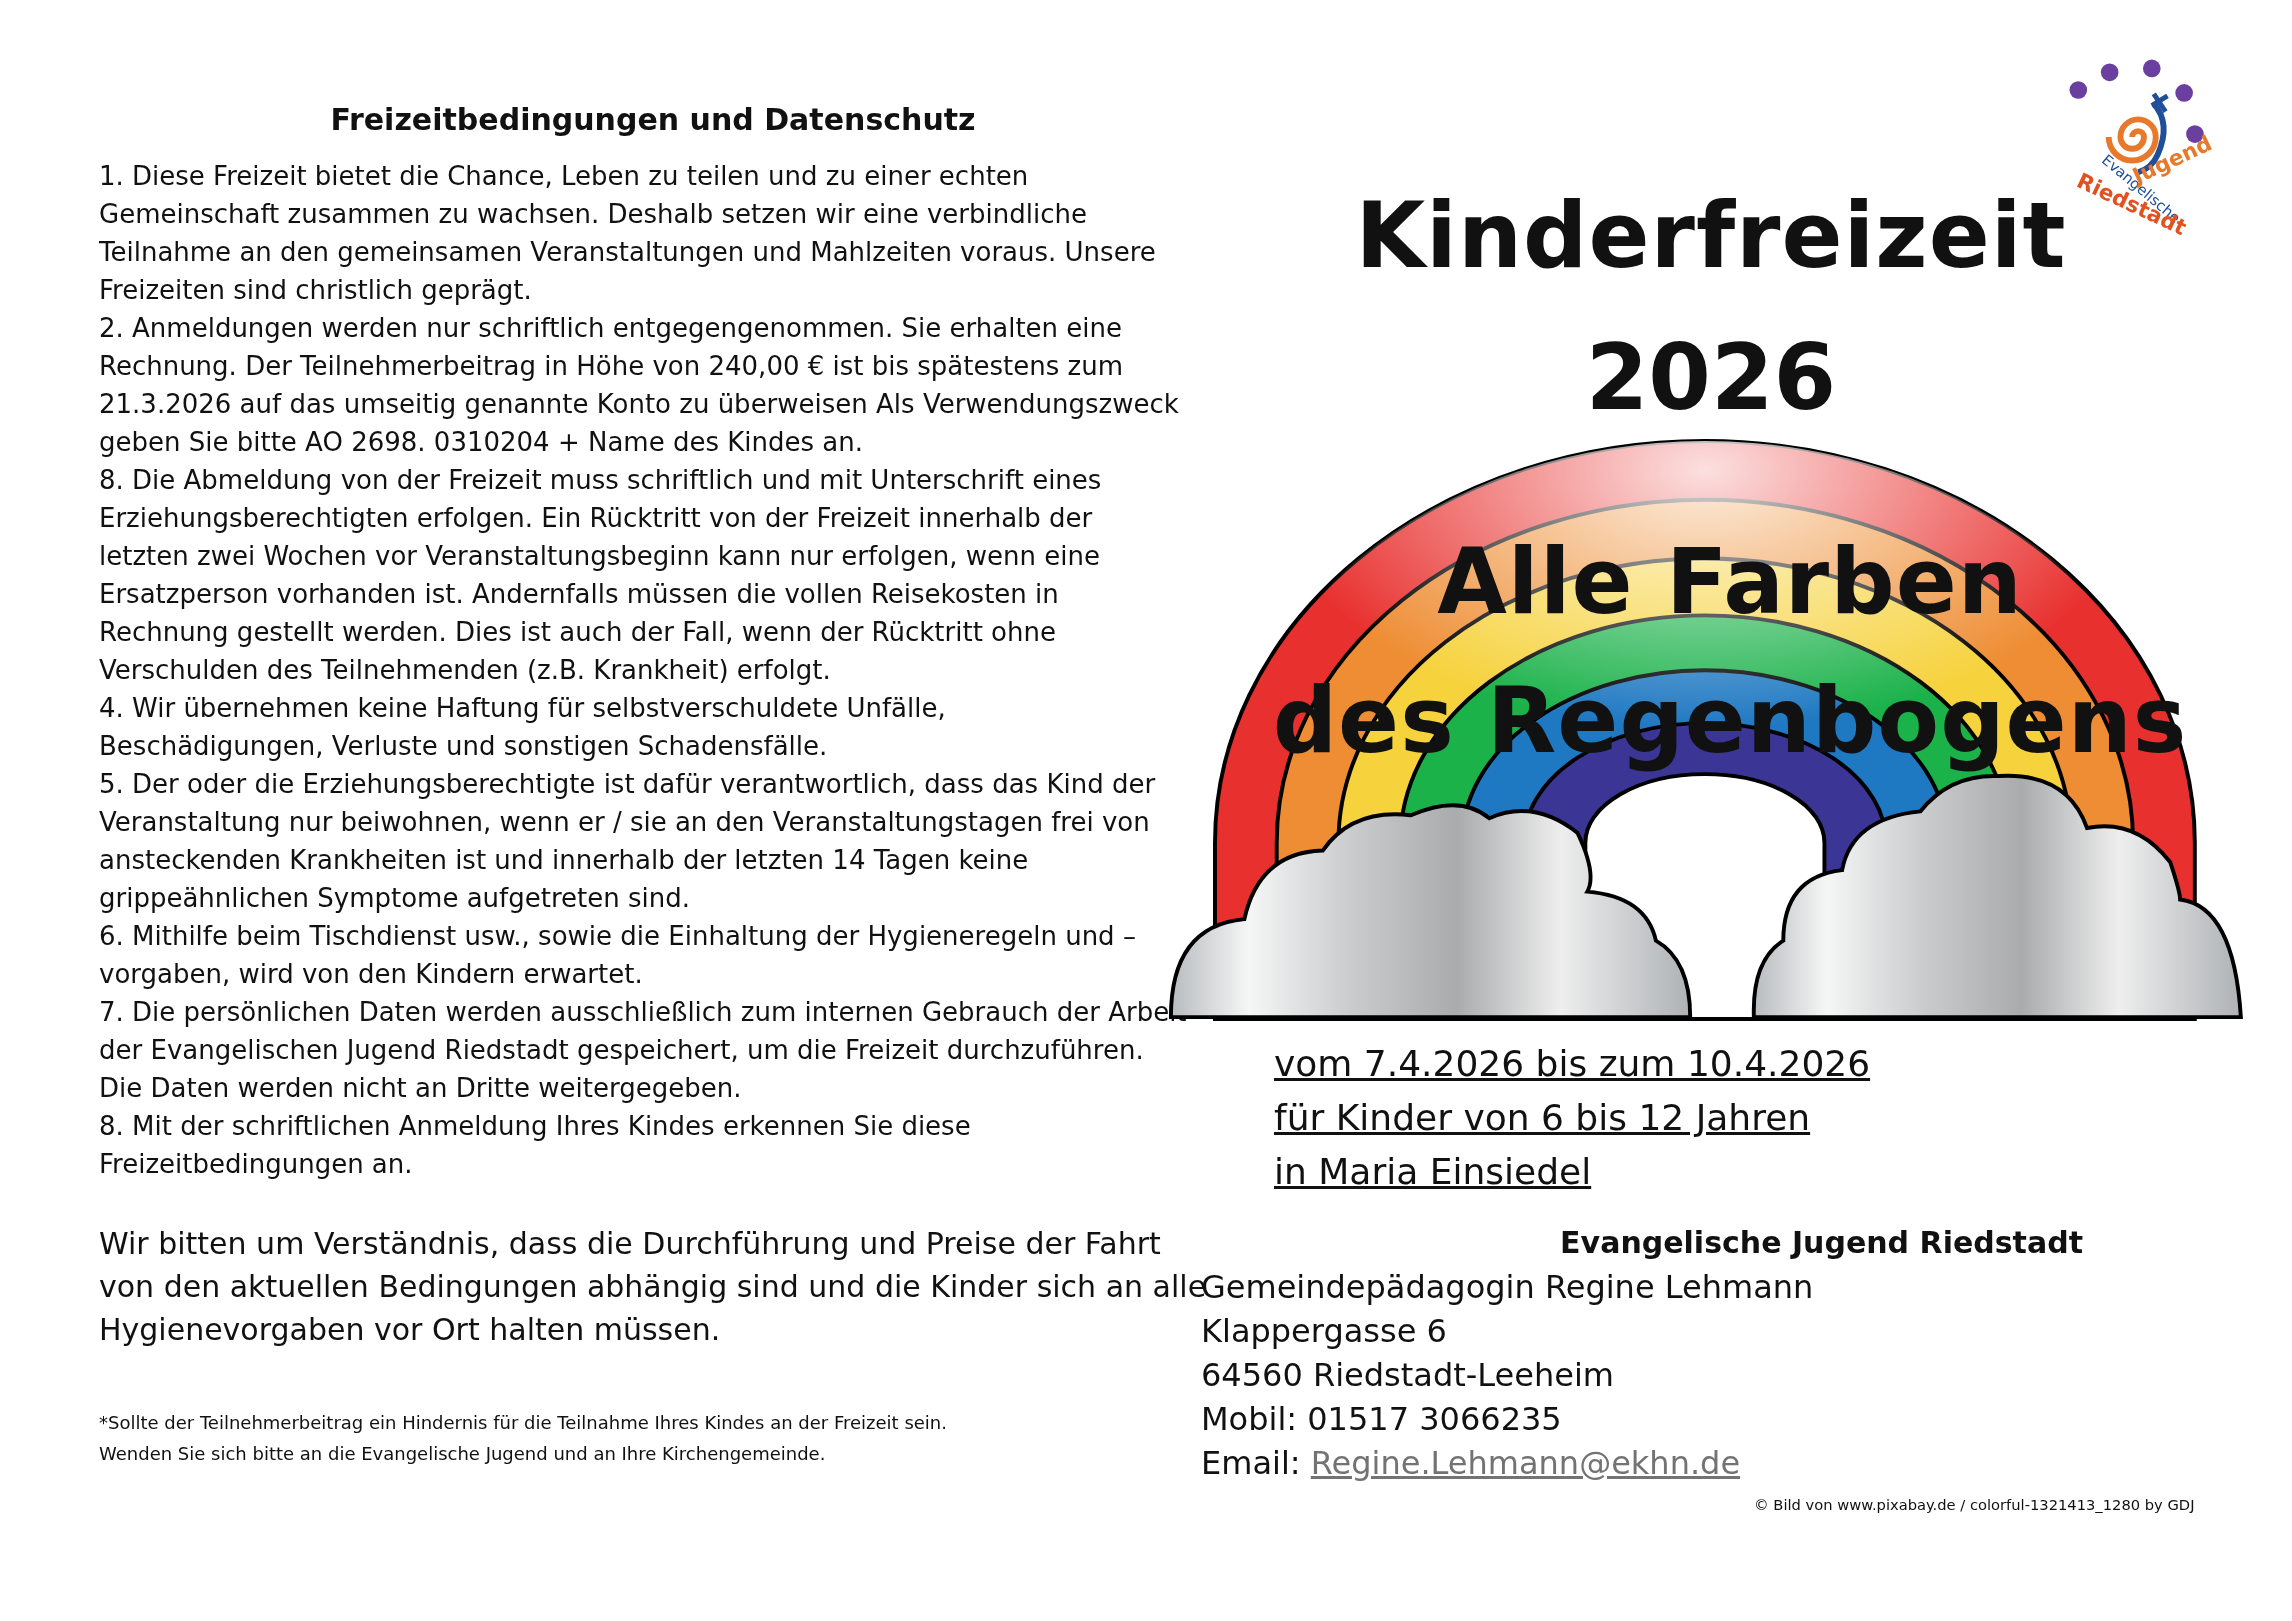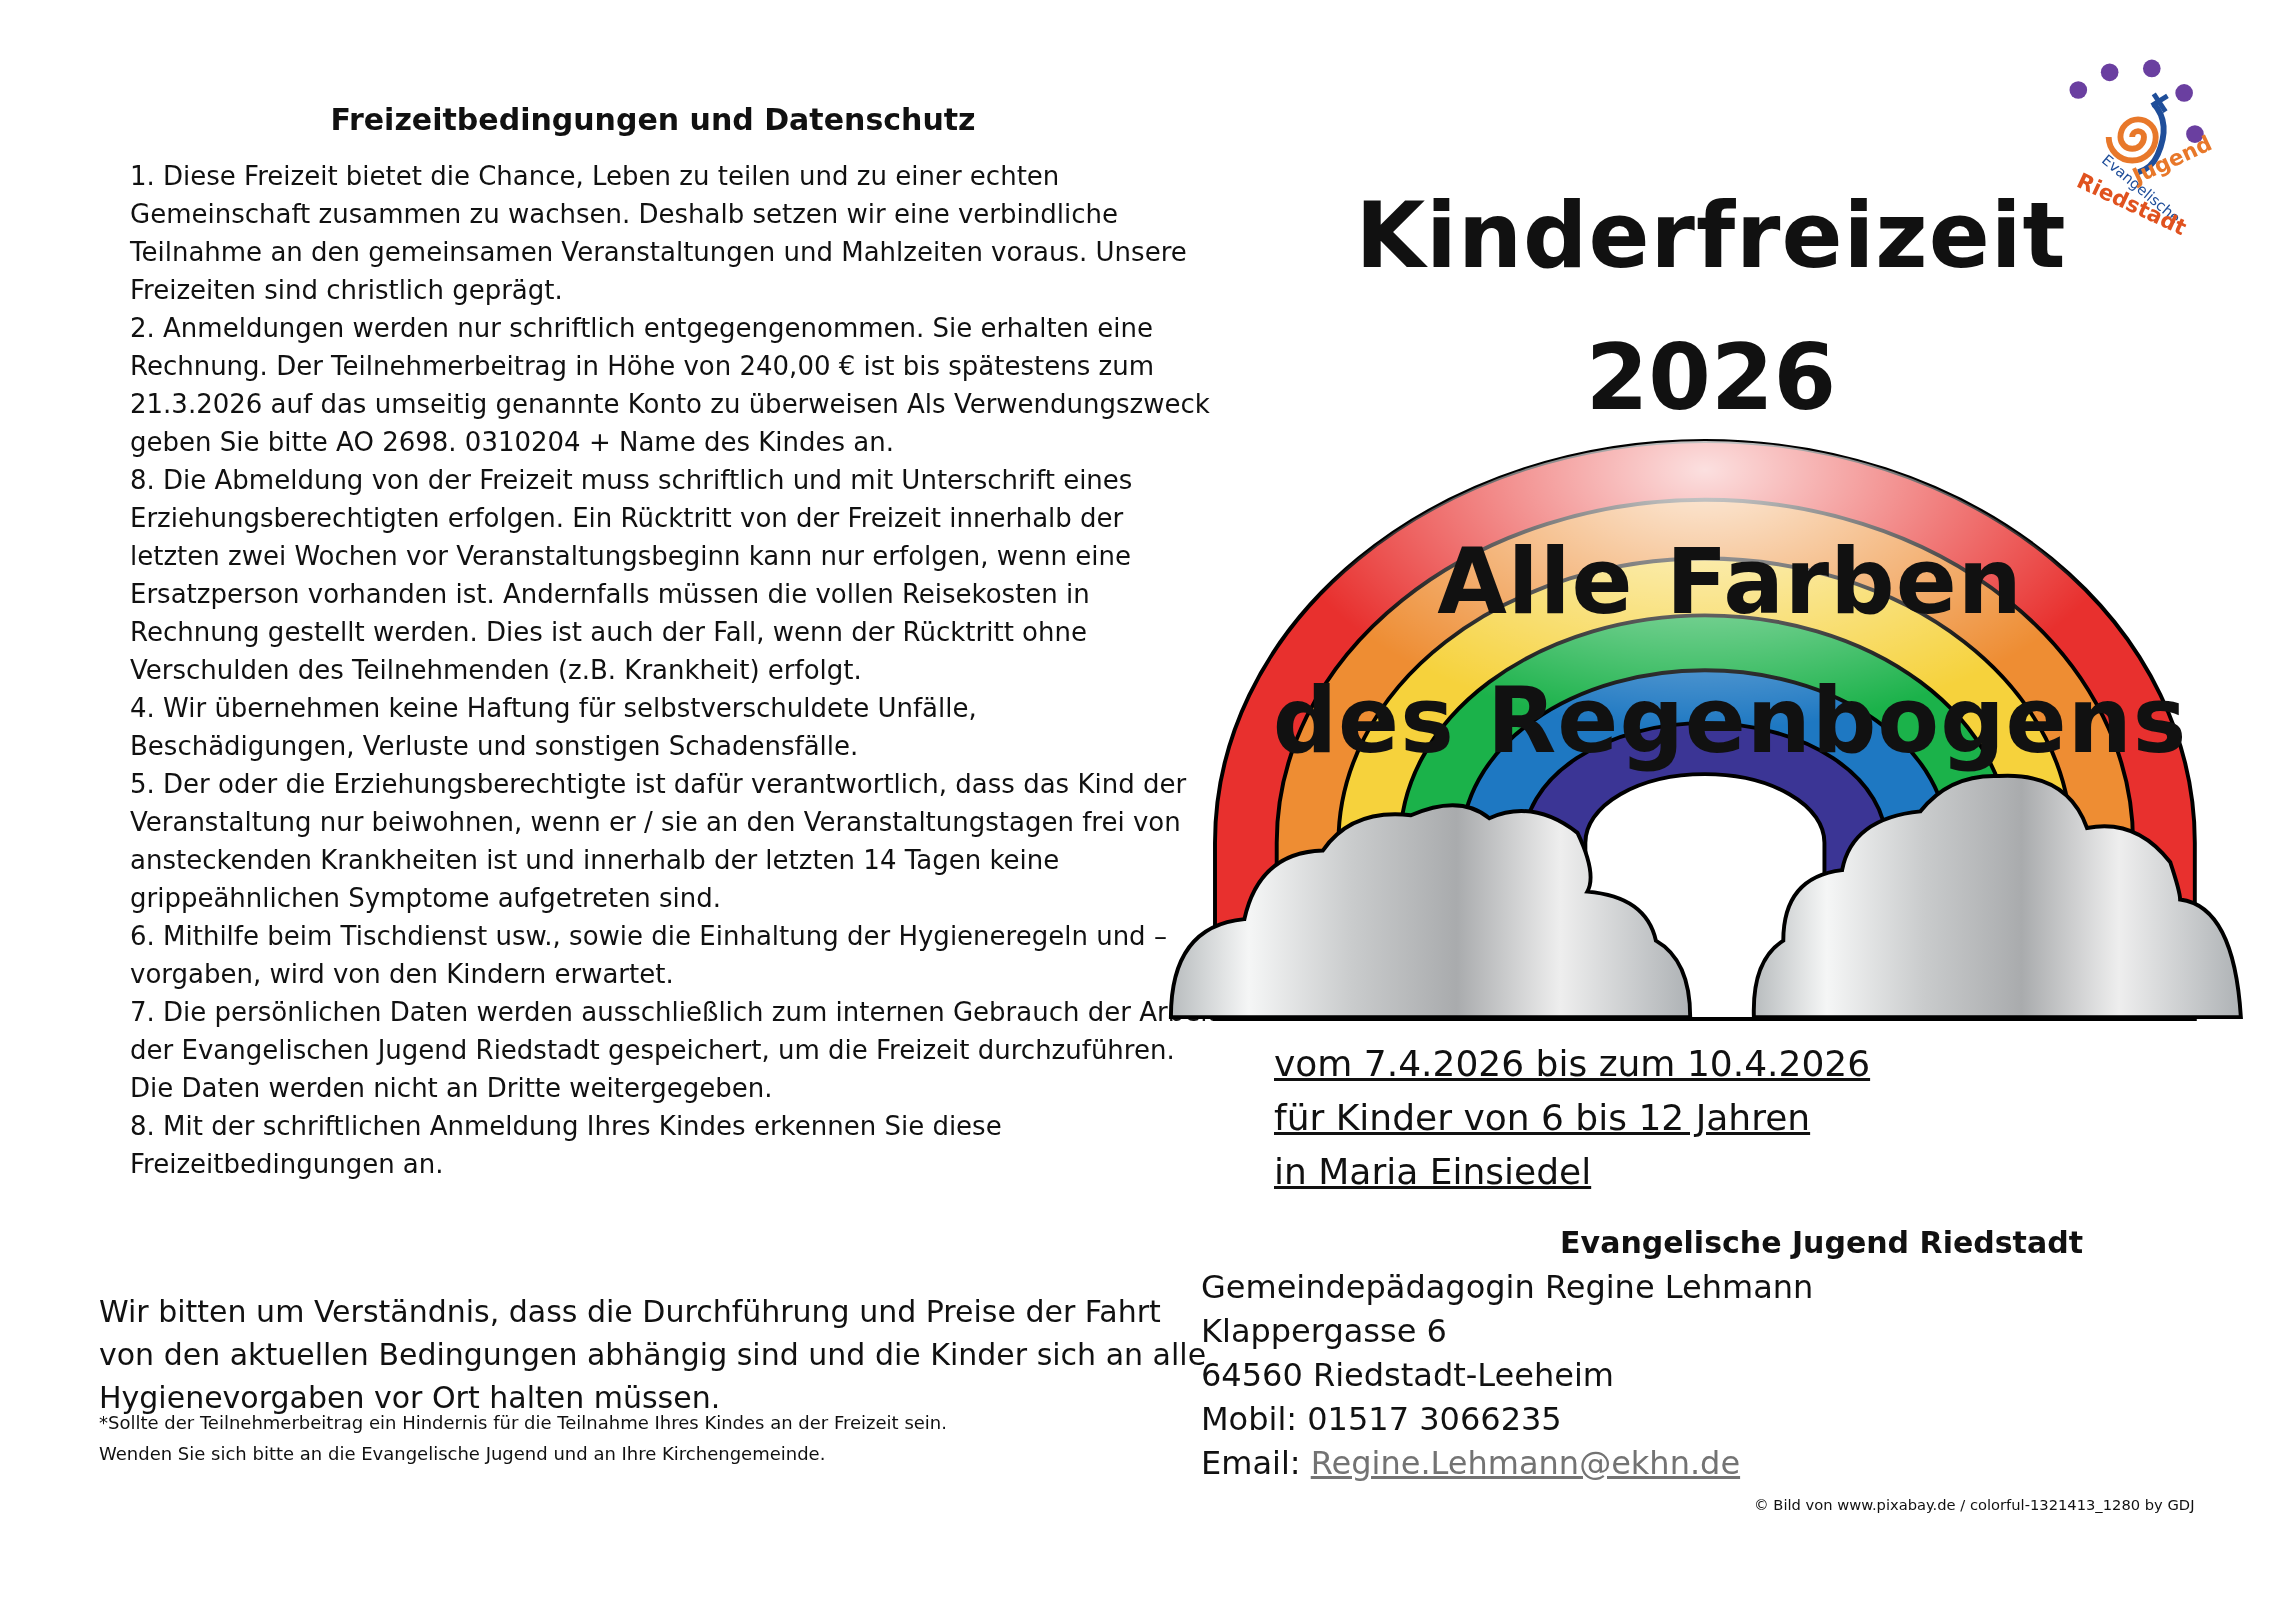--- a/index.html
+++ b/index.html
@@ -3,23 +3,23 @@
 <meta charset="utf-8">
 <style>
   html, body { margin:0; padding:0; background:#ffffff; }
   body { width:2293px; height:1621px; position:relative; overflow:hidden;
          font-family:"DejaVu Sans", sans-serif; color:#111; }
   .abs { position:absolute; }
 
   
   #left-heading { left:99px; top:102px; width:1108px; text-align:center;
     font-size:30px; font-weight:bold; letter-spacing:0px; }
-  #terms { left:99px; top:157px; width:1137px; font-size:26px; line-height:38px;margin-left:31px; }
+  #terms { left:99px; top:157px; width:1137px; font-size:26px; line-height:38px; }
   #terms .line { white-space:nowrap; }
-  #note { left:99px; top:1290px; width:1098px; font-size:30px; line-height:43px; }
+  #note { left:99px; top:1222px; width:1098px; font-size:30px; line-height:43px; }
   #note .line { white-space:nowrap; }
   #footnote { left:99px; top:1407px; width:1098px; font-size:18px; line-height:31px; }
   #footnote .line { white-space:nowrap; }
 
   
   #logo { left:2044px; top:39px; width:196px; height:196px; }
   #title1 { left:1304px; top:191px; width:814px; text-align:center;
     font-size:90px; font-weight:bold; letter-spacing:1px; line-height:1; }
   #title2 { left:1304px; top:333px; width:814px; text-align:center;
     font-size:90px; font-weight:bold; line-height:1; }

